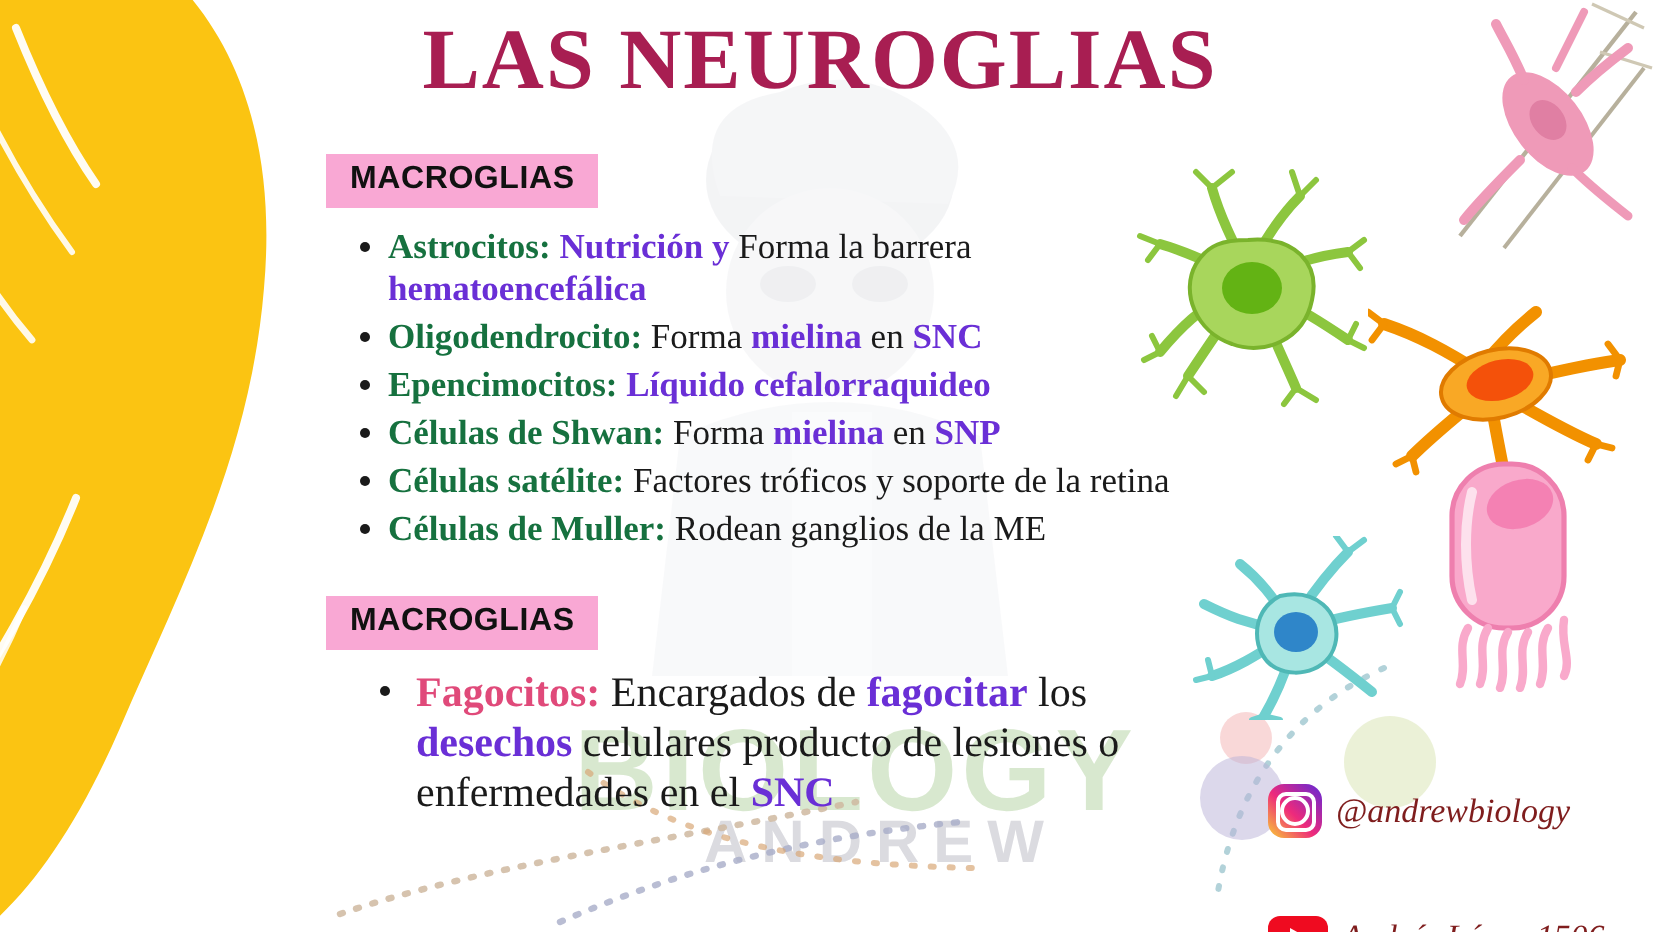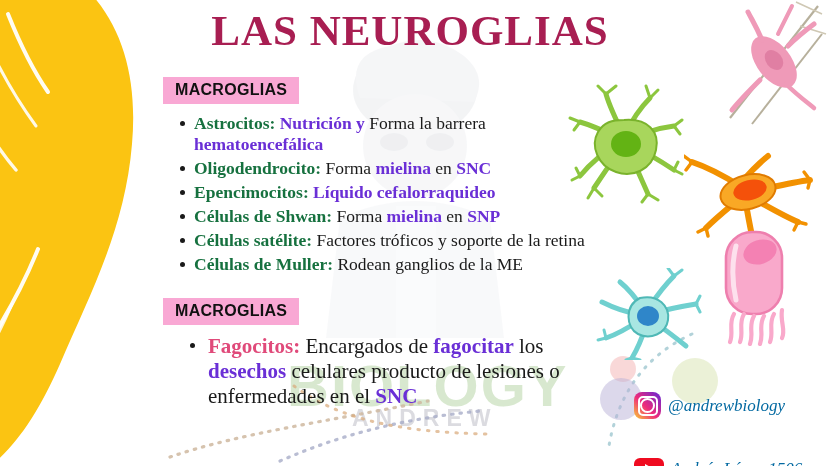--- a/index.html
+++ b/index.html
@@ -19,21 +19,21 @@
   }
   .wm-word{
     position:absolute;font-family:"Liberation Sans",sans-serif;font-weight:700;
     pointer-events:none;user-select:none;
   }
   .wm-biology{
     left:287px;top:352px;font-size:58px;letter-spacing:2px;
     color:#b9d6a8;opacity:.55;
   }
   .wm-andrew{
-    left:352px;top:405px;font-size:23px;letter-spacing:7px;
+    left:352px;top:405px;font-size:30px;letter-spacing:7px;
     color:#cfcfd6;opacity:.75;
   }
   .deco-dots{position:absolute;pointer-events:none;}
   .circle-soft{position:absolute;border-radius:50%;pointer-events:none;}
 
   
   .blob{position:absolute;left:-60px;top:-26px;width:240px;height:500px;pointer-events:none;}
 
   
   .title{
@@ -71,21 +71,21 @@
   .p{color:#6a2fd6;font-weight:700;}
   .k{color:#1a1a1a;}
   .pk{color:#e04a7a;font-weight:700;}
 
   
   .social{position:absolute;display:flex;align-items:center;gap:7px;}
   #ig-row{left:634px;top:392px;}
   #yt-row{left:634px;top:428px;margin-top:30px;}
   .social-text{
     font-family:"Liberation Serif",serif;font-style:italic;
-    font-size:17px;color:#0369a1;white-space:nowrap;
+    font-size:17px;color:#7f1d1d;white-space:nowrap;
   }
   .ig-icon{width:27px;height:27px;border-radius:8px;position:relative;
     background:linear-gradient(45deg,#f9ce34 0%,#ee2a7b 45%,#6228d7 100%);}
   .ig-icon:after{content:"";position:absolute;left:6px;top:6px;width:11px;height:11px;
     border:2.2px solid #fff;border-radius:50%;}
   .ig-icon:before{content:"";position:absolute;left:3.5px;top:3.5px;width:16px;height:16px;
     border:2.2px solid #fff;border-radius:5px;}
   .yt-icon{width:30px;height:21px;border-radius:6px;background:#ef0b20;position:relative;}
   .yt-icon:after{content:"";position:absolute;left:11px;top:5.5px;
     border-left:9px solid #fff;border-top:5px solid transparent;border-bottom:5px solid transparent;}

